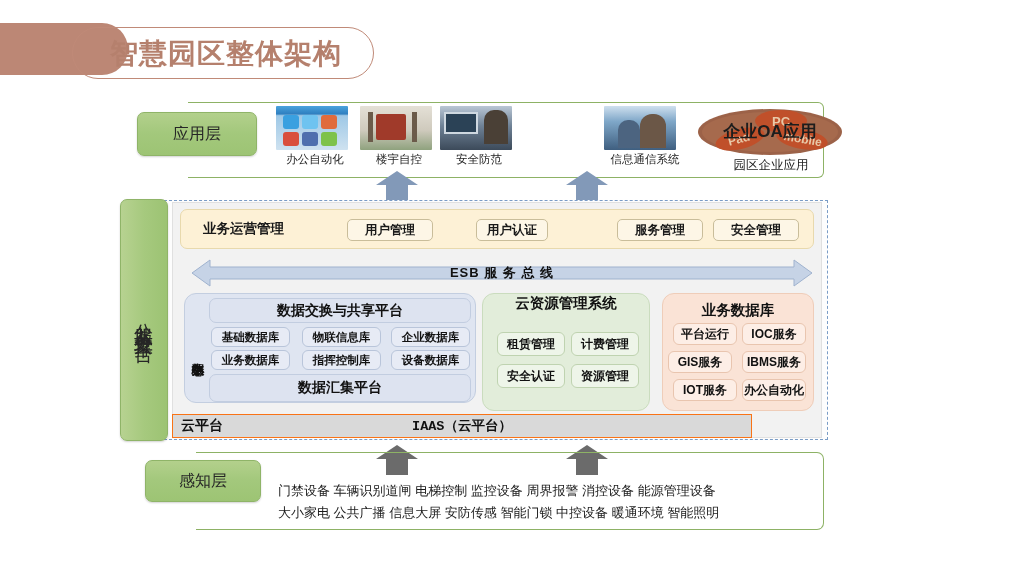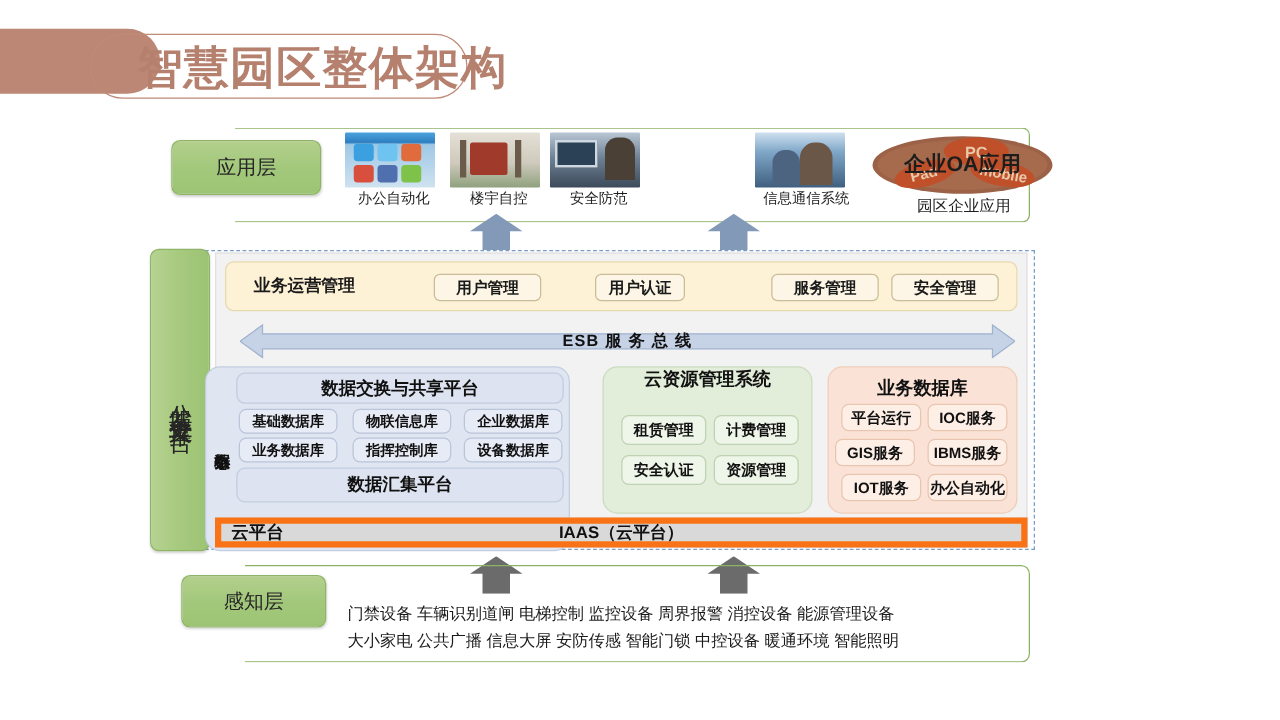--- a/index.html
+++ b/index.html
@@ -22,21 +22,21 @@
   .title-pill {
     position: absolute; left: 72px; top: 27px;
     width: 302px; height: 52px;
     border: 1.6px solid #c08a78;
     border-radius: 26px;
     background: transparent;
   }
   .title-text {
     position: absolute; left: 110px; top: 35px;
     width: 260px; height: 38px;
-    font-size: 36px; font-weight: bold;
+    font-size: 28px; font-weight: bold;
     color: #b5806d;
     letter-spacing: 1px;
     line-height: 38px;
     white-space: nowrap;
   }
 
   
   .app-frame {
     position: absolute; left: 188px; top: 102px;
     width: 636px; height: 76px;
@@ -160,21 +160,21 @@
     text-align:center; font-size: 14.5px; font-weight: bold; color:#111;
     white-space: nowrap;
   }
   .tag {
     border-radius: 6px; font-size: 12px; font-weight: bold; color:#111;
     display:flex; align-items:center; justify-content:center;
     white-space: nowrap;
   }
 
   #panel-data {
-    left: 164px; top: 293px; width: 292px; height: 148px;
+    left: 184px; top: 293px; width: 292px; height: 110px;
     background: #dfe5f1; border: 1px solid #c3cee0;
   }
   .dc-label {
     position:absolute; left: 4px; top: 9px; width: 17px; height: 100px;
     font-size: 12.5px; font-weight:bold; color:#111;
     writing-mode: vertical-rl; line-height: 1.02; letter-spacing: 0px;
     display:flex; align-items:center; justify-content:center;
   }
   .dc-bar {
     position:absolute; background:#dde3f0; border:1px solid #c2cde0; border-radius:7px;
@@ -199,23 +199,23 @@
     left: 662px; top: 293px; width: 152px; height: 118px;
     background: #fae3d6; border: 1px solid #efcdb9;
   }
   #panel-pub .tag {
     background:#fdeee6; border:1px solid #e9c5af;
   }
 
   
   .cloud-bar {
     position: absolute; left: 172px; top: 414px;
-    width: 650px; height: 24px;
-    background: #d9d9d9; border: 5px solid #f97316;
-    display:flex; align-items:center;
+    width: 580px; height: 24px;
+    background: #d9d9d9; border: 1px solid #f97316;
+    display:flex; align-items:center;font-family:Liberation Mono, monospace;
   }
   .cloud-bar .lbl { margin-left: 8px; font-size: 14px; font-weight: bold; color:#111; }
   .cloud-bar .mid {
     position:absolute; left: 0; right: 0; text-align:center;
     font-size: 13.5px; font-weight: bold; color:#111;
   }
 
   
   .sense-frame {
     position: absolute; left: 196px; top: 452px;

